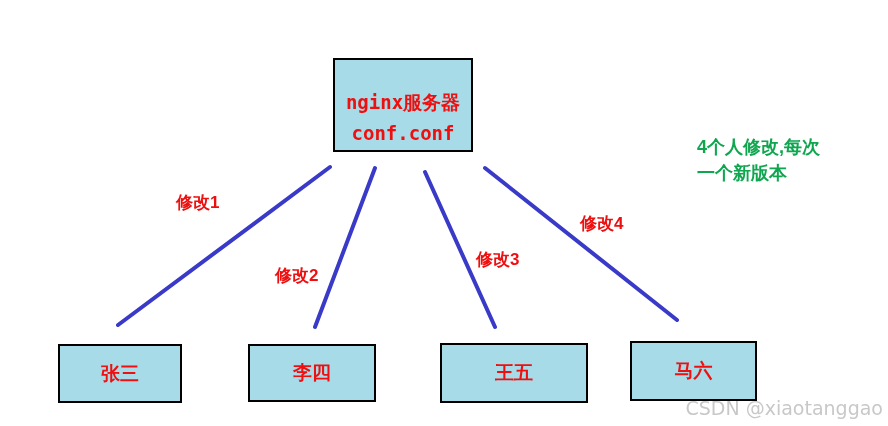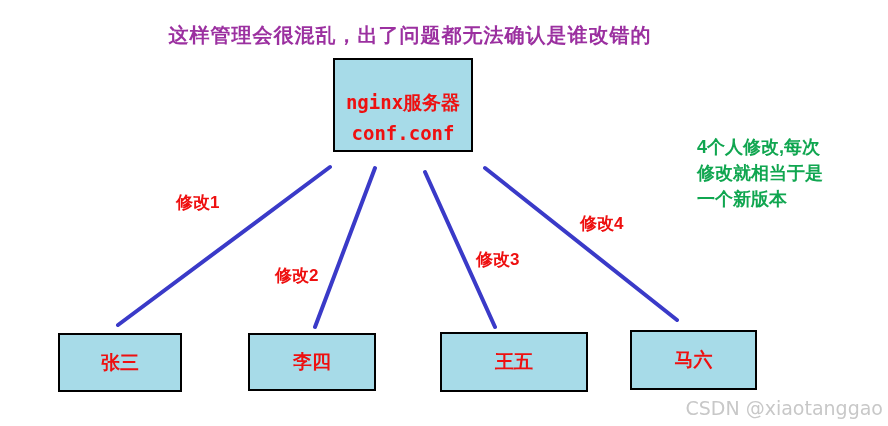--- a/index.html
+++ b/index.html
@@ -69,20 +69,21 @@
     color: var(--accent_red);
     font-family: "DejaVu Sans Mono", "Liberation Mono", monospace;
     font-size: 19px;
     font-weight: bold;
     white-space: nowrap;
   }
   .user-node {
     color: var(--accent_red);
     font-size: 19px;
     font-weight: bold;
+    margin-top: 11px;
   }
   .edge-label {
     position: absolute;
     color: var(--accent_red);
     font-size: 17px;
     font-weight: bold;
     white-space: nowrap;
   }
   .note {
     position: absolute;
@@ -101,21 +102,20 @@
     color: var(--watermark_gray);
     font-size: 19px;
     font-family: "DejaVu Sans", "Liberation Sans", sans-serif;
   }
 </style>
 </head>
 <body>
 
 <div class="canvas">
 
-  <div class="diagram-title">这样管理会很混乱，出了问题都无法确认是谁改错的</div>
 
   <svg class="edges-layer" width="888" height="426" viewBox="0 0 888 426" xmlns="http://www.w3.org/2000/svg">
     <line x1="330" y1="167" x2="118" y2="325"></line>
     <line x1="375" y1="168" x2="315" y2="327"></line>
     <line x1="425" y1="172" x2="495" y2="327"></line>
     <line x1="485" y1="168" x2="677" y2="320"></line>
   </svg>
 
   <div class="node server-node">
     <div class="srv-line">nginx服务器</div>
@@ -127,19 +127,18 @@
   <div class="edge-label" style="left:476px; top:248px;">修改3</div>
   <div class="edge-label" style="left:580px; top:212px;">修改4</div>
 
   <div class="node user-node" style="left:58px;  top:333px; width:124px; height:59px;">张三</div>
   <div class="node user-node" style="left:248px; top:333px; width:128px; height:58px;">李四</div>
   <div class="node user-node" style="left:440px; top:332px; width:148px; height:60px;">王五</div>
   <div class="node user-node" style="left:630px; top:330px; width:127px; height:60px;">马六</div>
 
   <div class="note">
     <div>4个人修改,每次</div>
-    <div>修改就相当于是</div>
     <div>一个新版本</div>
   </div>
 
   <div class="watermark">CSDN @xiaotanggao</div>
 
 </div>
 
 </body></html>

